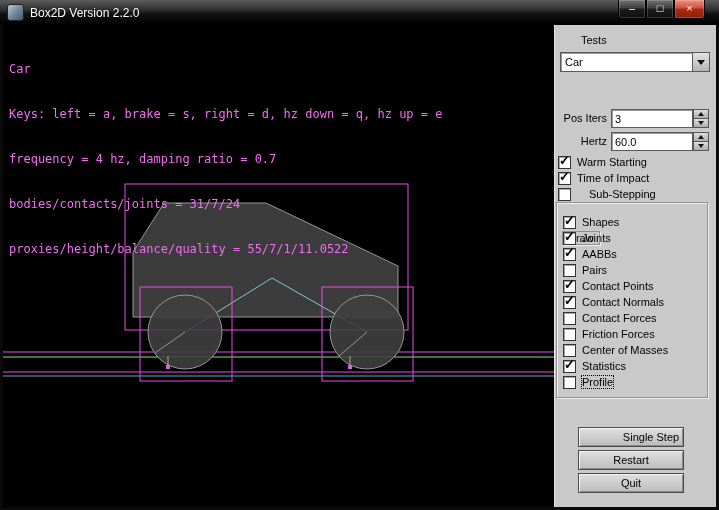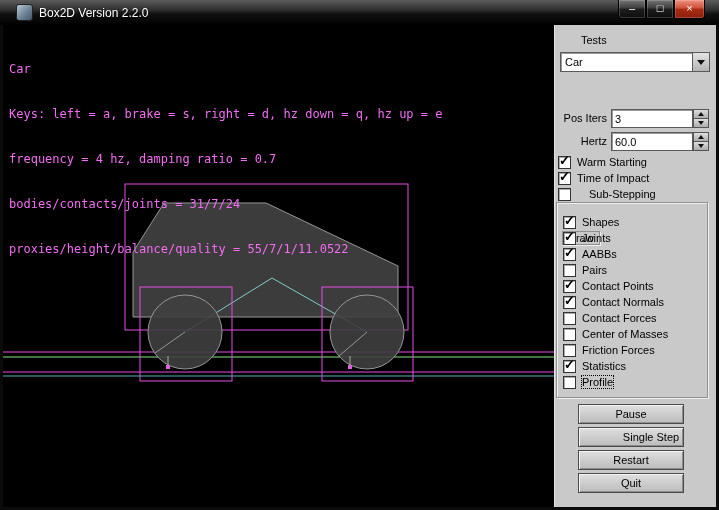--- a/index.html
+++ b/index.html
@@ -4,21 +4,21 @@
 <style>
   html,body{margin:0;padding:0;background:#000;}
   .window{
     position:relative;width:719px;height:510px;background:#0a0a0a;
     font-family:"Liberation Sans",sans-serif;overflow:hidden;
   }
   
   .titlebar{
     position:absolute;top:0;left:0;width:100%;height:25px;
     background:linear-gradient(180deg,#5c5c5c 0%,#2f2f2f 40%,#121212 55%,#000 100%);
-    display:flex;align-items:center;box-sizing:border-box;padding-left:16px;
+    display:flex;align-items:center;box-sizing:border-box;padding-left:7px;
   }
   .app-icon{
     width:15px;height:15px;border-radius:3px;
     background:linear-gradient(135deg,#b9c9d6 0%,#6d8496 55%,#44596a 100%);
     border:1px solid #222;flex:0 0 auto;
   }
   .title-text{color:#fff;font-size:12px;margin-left:6px;text-shadow:0 1px 2px #000;}
   .win-buttons{position:absolute;top:0;right:14px;display:flex;}
   .win-btn{
     width:28px;height:19px;box-sizing:border-box;border:1px solid #000;border-top:none;
@@ -234,37 +234,36 @@
           <div class="check-row">
             <span class="checkbox checked"></span>
             <span class="check-label">Contact Normals</span>
           </div>
           <div class="check-row">
             <span class="checkbox"></span>
             <span class="check-label">Contact Forces</span>
           </div>
           <div class="check-row">
             <span class="checkbox"></span>
+            <span class="check-label">Friction Forces</span>
+          </div>
+          <div class="check-row">
+            <span class="checkbox"></span>
             <span class="check-label">Center of Masses</span>
           </div>
           <div class="check-row">
-            <span class="checkbox"></span>
-            <span class="check-label">Friction Forces</span>
-          </div>
-          <div class="check-row">
             <span class="checkbox checked"></span>
             <span class="check-label">Statistics</span>
           </div>
           <div class="check-row">
             <span class="checkbox"></span>
             <span class="check-label focused">Profile</span>
           </div>
         </div>
       </div>
 
-      <div class="btn" style="top:379px;">Pause</div>
       <div class="btn" style="top:402px;padding-left:40px;">Single Step</div>
       <div class="btn" style="top:425px;">Restart</div>
       <div class="btn" style="top:448px;">Quit</div>
 
     </div>
   </div>
 </div>
 
 </body></html>

